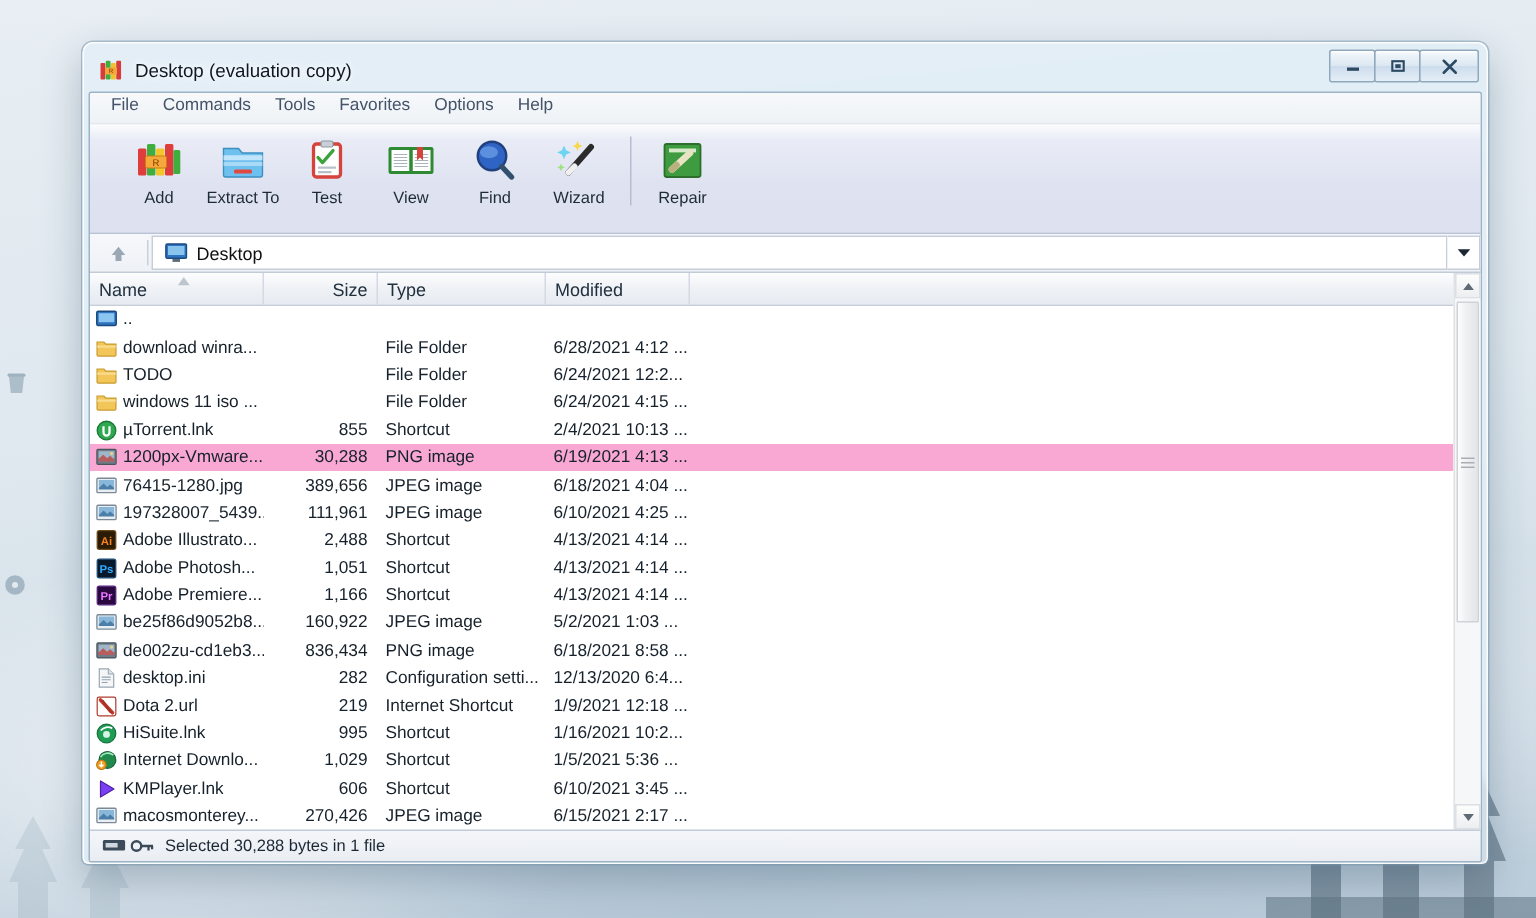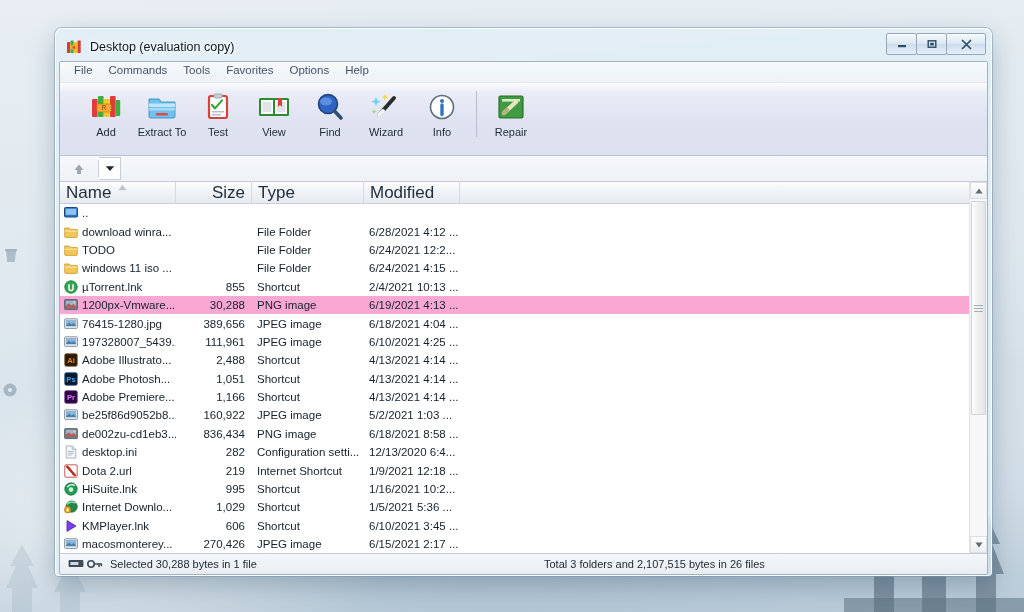--- a/index.html
+++ b/index.html
@@ -123,21 +123,21 @@
 
   
   .listwrap{flex:1;display:flex;background:#fff;position:relative;min-height:0;}
   .listcol{flex:1;display:flex;flex-direction:column;min-width:0;}
   .hdr{
     height:21px;display:flex;flex:none;
     background:linear-gradient(180deg,#fdfdfe 0%,#eef1f5 52%,#e7ebf1 100%);
     border-bottom:1px solid #c6ced9;
   }
   .hc{
-    font-size:17px;color:#21303f;
+    font-size:12px;color:#21303f;
     display:flex;align-items:center;
     border-right:1px solid #d3dae3;
     box-sizing:border-box;padding:0 6px;
     position:relative;white-space:nowrap;
   }
   .hc.num{justify-content:flex-end;}
   .hc-name{width:116px;}
   .hc-size{width:76px;}
   .hc-type{width:112px;}
   .hc-mod{width:96px;}
@@ -349,30 +349,20 @@
               <path d="M16 3 l1 2.3 l2.3 1 l-2.3 1 l-1 2.3 l-1 -2.3 l-2.3 -1 l2.3 -1 Z"></path>
             </g>
             <g fill="#9be37a">
               <path d="M5 18 l.8 1.8 l1.8 .8 l-1.8 .8 l-.8 1.8 l-.8 -1.8 l-1.8 -.8 l1.8 -.8 Z"></path>
             </g>
           </svg>
         </div>
         <div class="tb-lbl">Wizard</div>
       </div>
 
-      <div class="tb-btn">
-        <div class="tb-ico">
-          <svg width="34" height="32" viewBox="0 0 34 32">
-            <circle cx="17" cy="16" r="11.5" fill="#ffffff" stroke="#5d6e7d" stroke-width="1.6"></circle>
-            <circle cx="17" cy="10" r="2" fill="#2f74c0"></circle>
-            <path d="M17 14 v9.5" stroke="#2f74c0" stroke-width="3.4" stroke-linecap="round"></path>
-          </svg>
-        </div>
-        <div class="tb-lbl">Info</div>
-      </div>
 
       <div class="tb-sep"></div>
 
       <div class="tb-btn">
         <div class="tb-ico">
           <svg width="34" height="32" viewBox="0 0 34 32">
             <rect x="5" y="5" width="24" height="22" rx="1.5" fill="#3f9b3f" stroke="#2c6f2c" stroke-width="1.2"></rect>
             <rect x="8" y="8" width="18" height="2.6" fill="#d6e9c8"></rect>
             <path d="M10 22 L22 11" stroke="#e8e3c2" stroke-width="4.4" stroke-linecap="round"></path>
             <path d="M10 22 L13 19" stroke="#b9b17f" stroke-width="4.4" stroke-linecap="round"></path>
@@ -382,20 +372,30 @@
       </div>
     </div>
 
     <div class="pathbar">
       <div class="up-btn">
         <svg width="14" height="14" viewBox="0 0 14 14">
           <path d="M7 2.5 L11.5 8 H9 v4 H5 V8 H2.5 Z" fill="#9aa7b4"></path>
         </svg>
       </div>
       <div class="path-sep"></div>
+      <div class="path-field">
+        <div class="path-ico">
+          <svg width="15" height="13" viewBox="0 0 15 13">
+            <rect x="0.6" y="0.6" width="13.8" height="9.6" rx="1" fill="#2f74c0" stroke="#1c4a80" stroke-width="1"></rect>
+            <rect x="2" y="2" width="11" height="6" fill="#89c4ef"></rect>
+            <rect x="5" y="10.6" width="5" height="2" fill="#5b6d7d"></rect>
+          </svg>
+        </div>
+        <div class="path-text">Desktop</div>
+      </div>
       <div class="path-drop">
         <svg width="10" height="7" viewBox="0 0 10 7">
           <path d="M0.8 1.2 H9.2 L5 6 Z" fill="#1b2733"></path>
         </svg>
       </div>
     </div>
 
     <div class="listwrap">
       <div class="listcol">
 
@@ -695,17 +695,16 @@
         </svg>
       </div>
       <div class="sb-key">
         <svg width="16" height="12" viewBox="0 0 16 12">
           <circle cx="4" cy="6" r="3.2" fill="none" stroke="#3b4b59" stroke-width="1.6"></circle>
           <path d="M7 6 H15" stroke="#3b4b59" stroke-width="1.6"></path>
           <path d="M12 6 v3 M14.4 6 v2.2" stroke="#3b4b59" stroke-width="1.5"></path>
         </svg>
       </div>
       <div>Selected 30,288 bytes in 1 file</div>
-      <div class="st-total">Total 3 folders and 2,107,515 bytes in 26 files</div>
     </div>
 
   </div>
 </div>
 
 </body></html>

